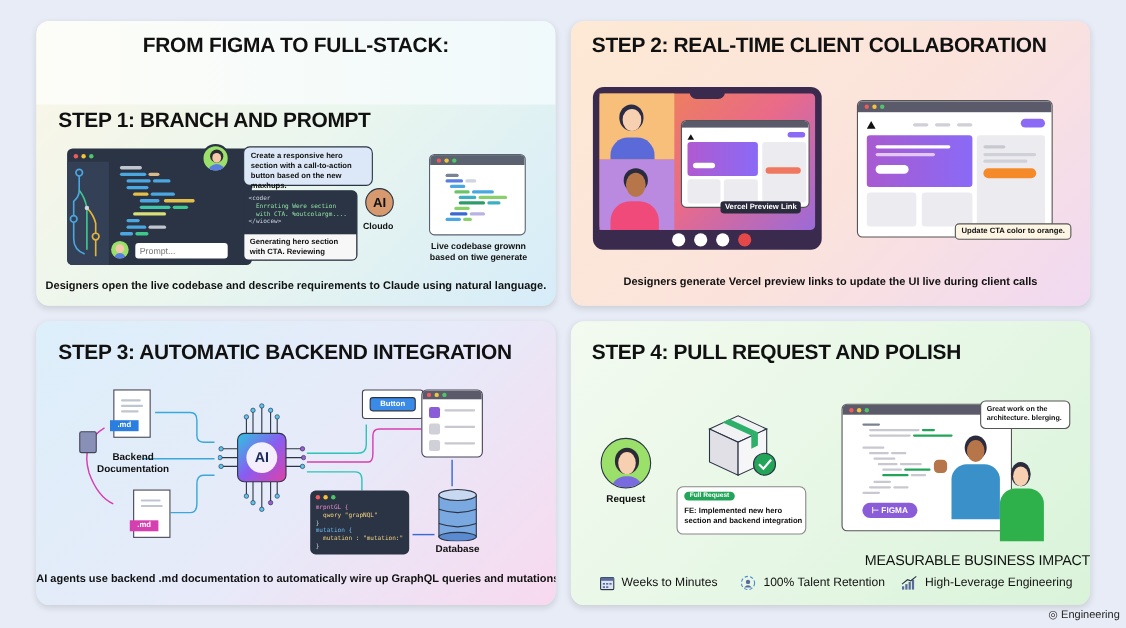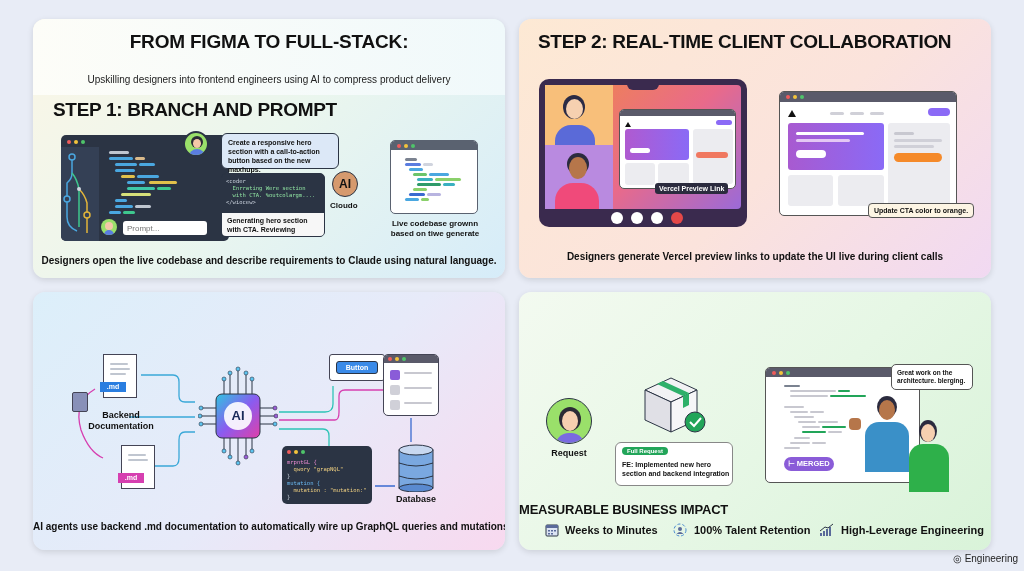--- a/index.html
+++ b/index.html
@@ -16,29 +16,28 @@
 .step{position:absolute;font-weight:900;font-size:19px;letter-spacing:-.3px;white-space:nowrap}
 .cap{position:absolute;font-size:10px;font-weight:bold;white-space:nowrap;color:#111}
 .abs{position:absolute}
 .win{position:absolute;border-radius:5px;overflow:hidden}
 .dots{position:absolute;left:6px;top:5px;display:flex;gap:3px}
 .dots i{display:block;width:4px;height:4px;border-radius:50%}
 .bubble{position:absolute;border-radius:6px;font-size:8px;font-weight:bold;line-height:10px;padding:4px 6px}
 .bar{position:absolute;height:3px;border-radius:2px}
 .avatar{position:absolute;border-radius:50%;overflow:hidden}
 .pill{position:absolute;border-radius:10px}
-.metric{position:absolute;display:flex;align-items:center;gap:6px;font-size:11px;font-weight:bold;white-space:nowrap}
+.metric{position:absolute;display:flex;align-items:center;gap:6px;font-size:11px;font-weight:normal;white-space:nowrap}
 </style>
 </head>
 <body>
 
 <div class="card" id="c1">
   <div class="hdr"></div>
   <div class="title-main" style="top:12px">FROM FIGMA TO FULL-STACK:</div>
-  <div class="sub" style="top:55px">Upskilling designers into frontend engineers using AI to compress product delivery</div>
   <div class="step" style="left:20px;top:80px">STEP 1: BRANCH AND PROMPT</div>
 
   <div class="win" style="left:28px;top:116px;width:168px;height:106px;background:#2b3444">
     <div class="dots">
         <i style="background:#ef5b5b"></i>
         <i style="background:#f3c33b"></i>
         <i style="background:#4fc46a"></i>
       </div>
     <div class="abs" style="left:0;top:12px;width:38px;height:94px;background:#344055">
       <svg width="38" height="94">
@@ -182,20 +181,21 @@
     <div class="pill" style="left:114px;top:61px;width:48px;height:9px;background:#f58a2a"></div>
     <div class="abs" style="left:8px;top:83px;width:45px;height:31px;border-radius:3px;background:#ececf0"></div>
     <div class="abs" style="left:58px;top:83px;width:46px;height:31px;border-radius:3px;background:#ececf0"></div>
   </div>
   <div class="abs" style="left:349px;top:184px;background:#fdf5e4;border:1px solid #555;border-radius:4px;font-size:7px;font-weight:bold;padding:3px 5px;white-space:nowrap">Update CTA color to orange.</div>
 
   <div class="cap" style="left:0;width:100%;text-align:center;top:232px">Designers generate Vercel preview links to update the UI live during client calls</div>
 </div>
 
 <div class="card" id="c3">
+  <div class="step" style="left:20px;top:18px">STEP 3: AUTOMATIC BACKEND INTEGRATION</div>
 
   <svg class="abs" style="left:0;top:0" width="472" height="258">
     <path d="M108 83 H140 Q146 83 146 90 V104 Q146 110 152 110 H162" stroke="#3aa8d8" stroke-width="1.3" fill="none"></path>
     <path d="M96 125 H162" stroke="#3aa8d8" stroke-width="1.3" fill="none"></path>
     <path d="M108 174 H140 Q146 174 146 166 V148 Q146 140 152 140 H162" stroke="#3aa8d8" stroke-width="1.3" fill="none"></path>
     <path d="M62 97 Q40 110 48 138 Q56 160 70 166" stroke="#d63fb0" stroke-width="1.3" fill="none"></path>
     <path d="M246 120 H292 Q300 120 300 112 V94" stroke="#2ec4b6" stroke-width="1.3" fill="none"></path>
     <path d="M246 128 H302 Q306 128 306 120 V104 Q306 98 312 98 H350" stroke="#d63fb0" stroke-width="1.3" fill="none"></path>
     <path d="M246 137 H290 Q296 137 296 144 V154" stroke="#2ec4b6" stroke-width="1.3" fill="none"></path>
     <path d="M378 126 V150" stroke="#3a6ad0" stroke-width="1.3" fill="none"></path>
@@ -310,20 +310,21 @@
       <path d="M2 21 Q19 27 36 21 M2 34 Q19 40 36 34" stroke="#2b3444" fill="none"></path>
       <ellipse cx="19" cy="8" rx="17" ry="5" fill="#c8d8f0" stroke="#2b3444"></ellipse>
     </svg>
   </div>
   <div class="abs" style="left:355px;top:202px;width:56px;text-align:center;font-size:9px;font-weight:bold">Database</div>
 
   <div class="cap" style="left:0;width:100%;text-align:center;top:229px">AI agents use backend .md documentation to automatically wire up GraphQL queries and mutations</div>
 </div>
 
 <div class="card" id="c4">
+  <div class="step" style="left:19px;top:18px">STEP 4: PULL REQUEST AND POLISH</div>
 
   <div class="avatar" style="left:27px;top:106px;width:46px;height:46px;background:#9ae06a;border:1px solid #2b3444">
     <div class="abs" style="left:12px;top:8px;width:22px;height:24px;border-radius:50%;background:#2b2b35"></div>
     <div class="abs" style="left:15px;top:12px;width:16px;height:20px;border-radius:50%;background:#f6d0b0"></div>
     <div class="abs" style="left:8px;top:34px;width:30px;height:14px;border-radius:14px 14px 0 0;background:#7a6ae0"></div>
   </div>
   <div class="abs" style="left:22px;top:156px;width:56px;text-align:center;font-size:9px;font-weight:bold">Request</div>
 
   <div class="abs" style="left:120px;top:82px;width:70px;height:64px">
     <svg width="70" height="64">
@@ -360,35 +361,35 @@
     <div class="bar" style="left:32px;top:53px;width:18px;height:2px;background:#c8c8d0"></div>
       <div class="bar" style="left:52px;top:53px;width:20px;height:2px;background:#c8c8d0"></div>
     <div class="bar" style="left:36px;top:58px;width:18px;height:2px;background:#c8c8d0"></div>
       <div class="bar" style="left:56px;top:58px;width:24px;height:2px;background:#22a559"></div>
     <div class="bar" style="left:36px;top:63px;width:24px;height:2px;background:#22a559"></div>
       <div class="bar" style="left:62px;top:63px;width:14px;height:2px;background:#c8c8d0"></div>
     <div class="bar" style="left:28px;top:69px;width:16px;height:2px;background:#c8c8d0"></div>
     <div class="bar" style="left:24px;top:74px;width:20px;height:2px;background:#c8c8d0"></div>
       <div class="bar" style="left:46px;top:74px;width:14px;height:2px;background:#c8c8d0"></div>
     <div class="bar" style="left:18px;top:79px;width:16px;height:2px;background:#c8c8d0"></div>
-    <div class="pill" style="left:18px;top:89px;width:50px;height:14px;background:#8a5cd8;color:#fff;font-size:7.5px;font-weight:bold;text-align:center;line-height:14px"><span>⊢ </span><span>MERGED</span></div>
+    <div class="pill" style="left:18px;top:89px;width:50px;height:14px;background:#8a5cd8;color:#fff;font-size:7.5px;font-weight:bold;text-align:center;line-height:14px"><span>⊢ </span><span>FIGMA</span></div>
   </div>
   <div class="abs" style="left:372px;top:72px;width:82px;height:26px;background:#fff;border:1px solid #555;border-radius:5px;font-size:6.5px;font-weight:bold;line-height:8px;padding:4px 5px">Great work on the architecture. blerging.</div>
 
   <div class="abs" style="left:340px;top:100px;width:110px;height:100px">
     <div class="abs" style="left:18px;top:4px;width:20px;height:22px;border-radius:50%;background:#2b2b3e"></div>
     <div class="abs" style="left:20px;top:8px;width:16px;height:20px;border-radius:50%;background:#b6764a"></div>
     <div class="abs" style="left:6px;top:30px;width:44px;height:50px;border-radius:14px 14px 0 0;background:#3a90c8"></div>
     <div class="abs" style="left:-10px;top:26px;width:12px;height:12px;border-radius:4px;background:#b6764a"></div>
     <div class="abs" style="left:60px;top:28px;width:18px;height:22px;border-radius:50%;background:#2b2b3e"></div>
     <div class="abs" style="left:62px;top:32px;width:14px;height:18px;border-radius:50%;background:#f6d0b0"></div>
     <div class="abs" style="left:50px;top:52px;width:40px;height:48px;border-radius:14px 14px 0 0;background:#2eb04a"></div>
   </div>
 
-  <div class="abs" style="left:0;width:100%;top:210px;text-align:left;font-size:13px;font-weight:700;letter-spacing:-.2px">MEASURABLE BUSINESS IMPACT</div>
+  <div class="abs" style="left:0;width:100%;top:210px;text-align:right;font-size:13px;font-weight:400;letter-spacing:-.2px">MEASURABLE BUSINESS IMPACT</div>
   <div class="metric" style="left:26px;top:231px">
     <svg width="14" height="14">
         <rect x="1" y="2" width="12" height="11" rx="1" fill="#dce4f4" stroke="#2b3444"></rect>
         <rect x="1" y="2" width="12" height="3" fill="#5a6a9a"></rect>
         <g fill="#5a6a9a">
           <rect x="3" y="7" width="2" height="1.5"></rect>
           <rect x="6" y="7" width="2" height="1.5"></rect>
           <rect x="9" y="7" width="2" height="1.5"></rect>
           <rect x="3" y="10" width="2" height="1.5"></rect>
           <rect x="6" y="10" width="2" height="1.5"></rect>

